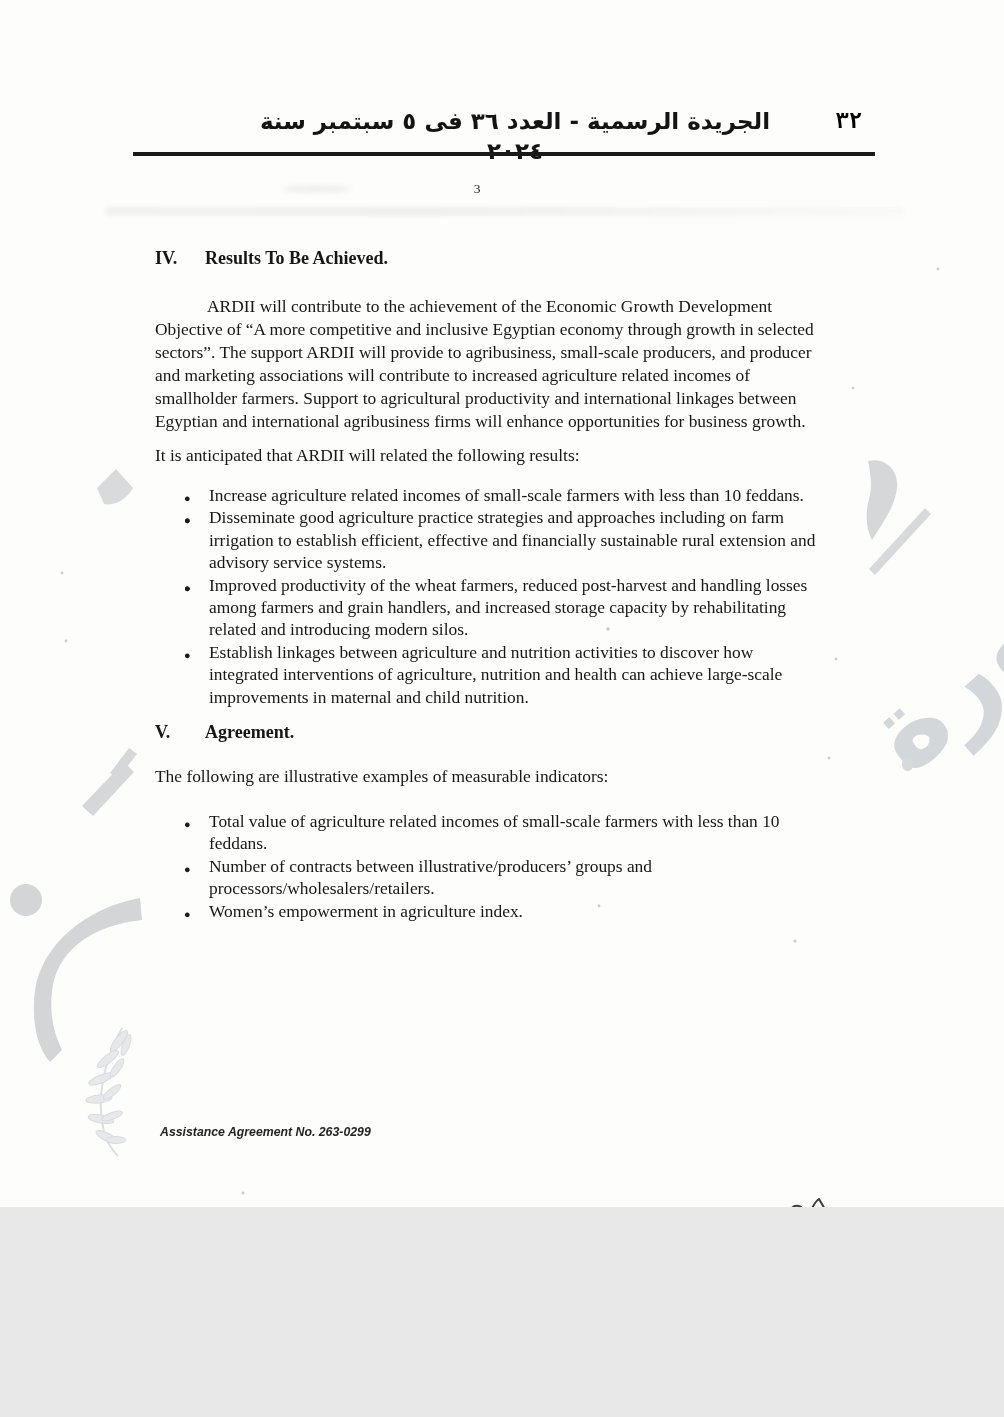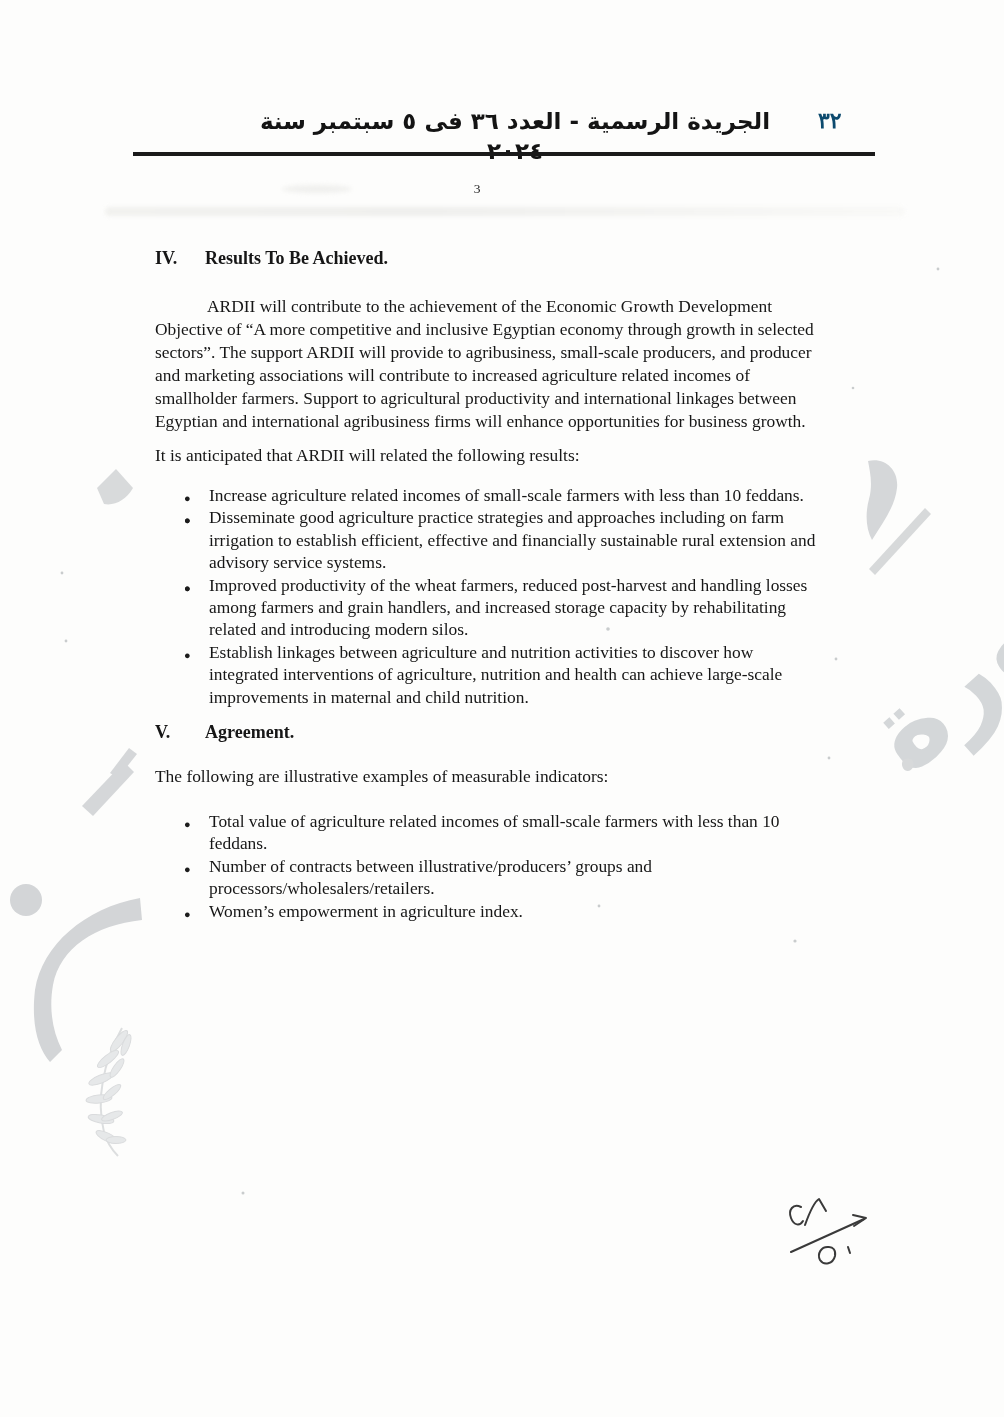--- a/index.html
+++ b/index.html
@@ -1,35 +1,35 @@
 <!DOCTYPE html>
 <html><head>
 <meta charset="utf-8">
 <style>
   html,body{margin:0;padding:0;background:#e8e8e8;}
   .page{
     position:relative;
-    width:1004px;height:1417px;
+    width:1004px;height:1207px;
     background:#fdfdfc;
     overflow:hidden;
     font-family:"Liberation Serif", serif;
     color:#191919;
   }
   
   .gazette-title{
     position:absolute;top:106px;left:250px;width:530px;
     text-align:center;direction:rtl;
     font-family:"DejaVu Sans", sans-serif;
     font-weight:bold;font-size:23px;line-height:30px;color:#141414;
     z-index:2;
   }
   .page-num-ar{
-    position:absolute;top:108px;left:818px;width:44px;text-align:left;
-    font-family:Liberation Sans, sans-serif;
-    font-weight:bold;font-size:22px;color:#0c4a6e;z-index:2;
+    position:absolute;top:108px;left:818px;width:44px;text-align:right;
+    font-family:Liberation Mono, monospace;
+    font-weight:bold;font-size:22px;color:#000000;z-index:2;
   }
   .header-rule{
     position:absolute;top:152px;left:133px;width:742px;height:4px;
     background:#1a1a1a;z-index:2;
   }
   .page-num-center{
     position:absolute;top:181px;left:427px;width:100px;text-align:center;
     font-size:13.5px;color:#222;z-index:2;
   }
   .scan-band{
@@ -192,20 +192,21 @@
         <span>Number of contracts between illustrative/producers’ groups and processors/wholesalers/retailers.</span>
       </li>
       <li>
         <span class="bullet-glyph">●</span>
         <span>Women’s empowerment in agriculture index.</span>
       </li>
     </ul>
   </main>
 
   <footer class="footnote">
+    <div>Assistance Agreement No. 263-0299</div>
   </footer>
 
   <svg class="overlay overlay-top" viewBox="0 0 1004 1417" xmlns="http://www.w3.org/2000/svg">
     <g fill="none" stroke="#3a3a3a" stroke-width="2" stroke-linecap="round" stroke-linejoin="round">
       <path d="M801,1207 C793,1203 788,1210 791,1218 C794,1226 800,1226 803,1221"></path>
       <path d="M805,1225 C810,1211 814,1202 819,1199 L826,1211"></path>
       <path d="M791,1252 C815,1241 840,1230 864,1219"></path>
       <path d="M853,1215 L866,1218 L854,1226"></path>
       <path d="M829,1247 C821,1246 817,1254 820,1260 C824,1266 833,1264 835,1256 C836,1250 833,1247 829,1247"></path>
       <path d="M848,1247 L850,1253"></path>

